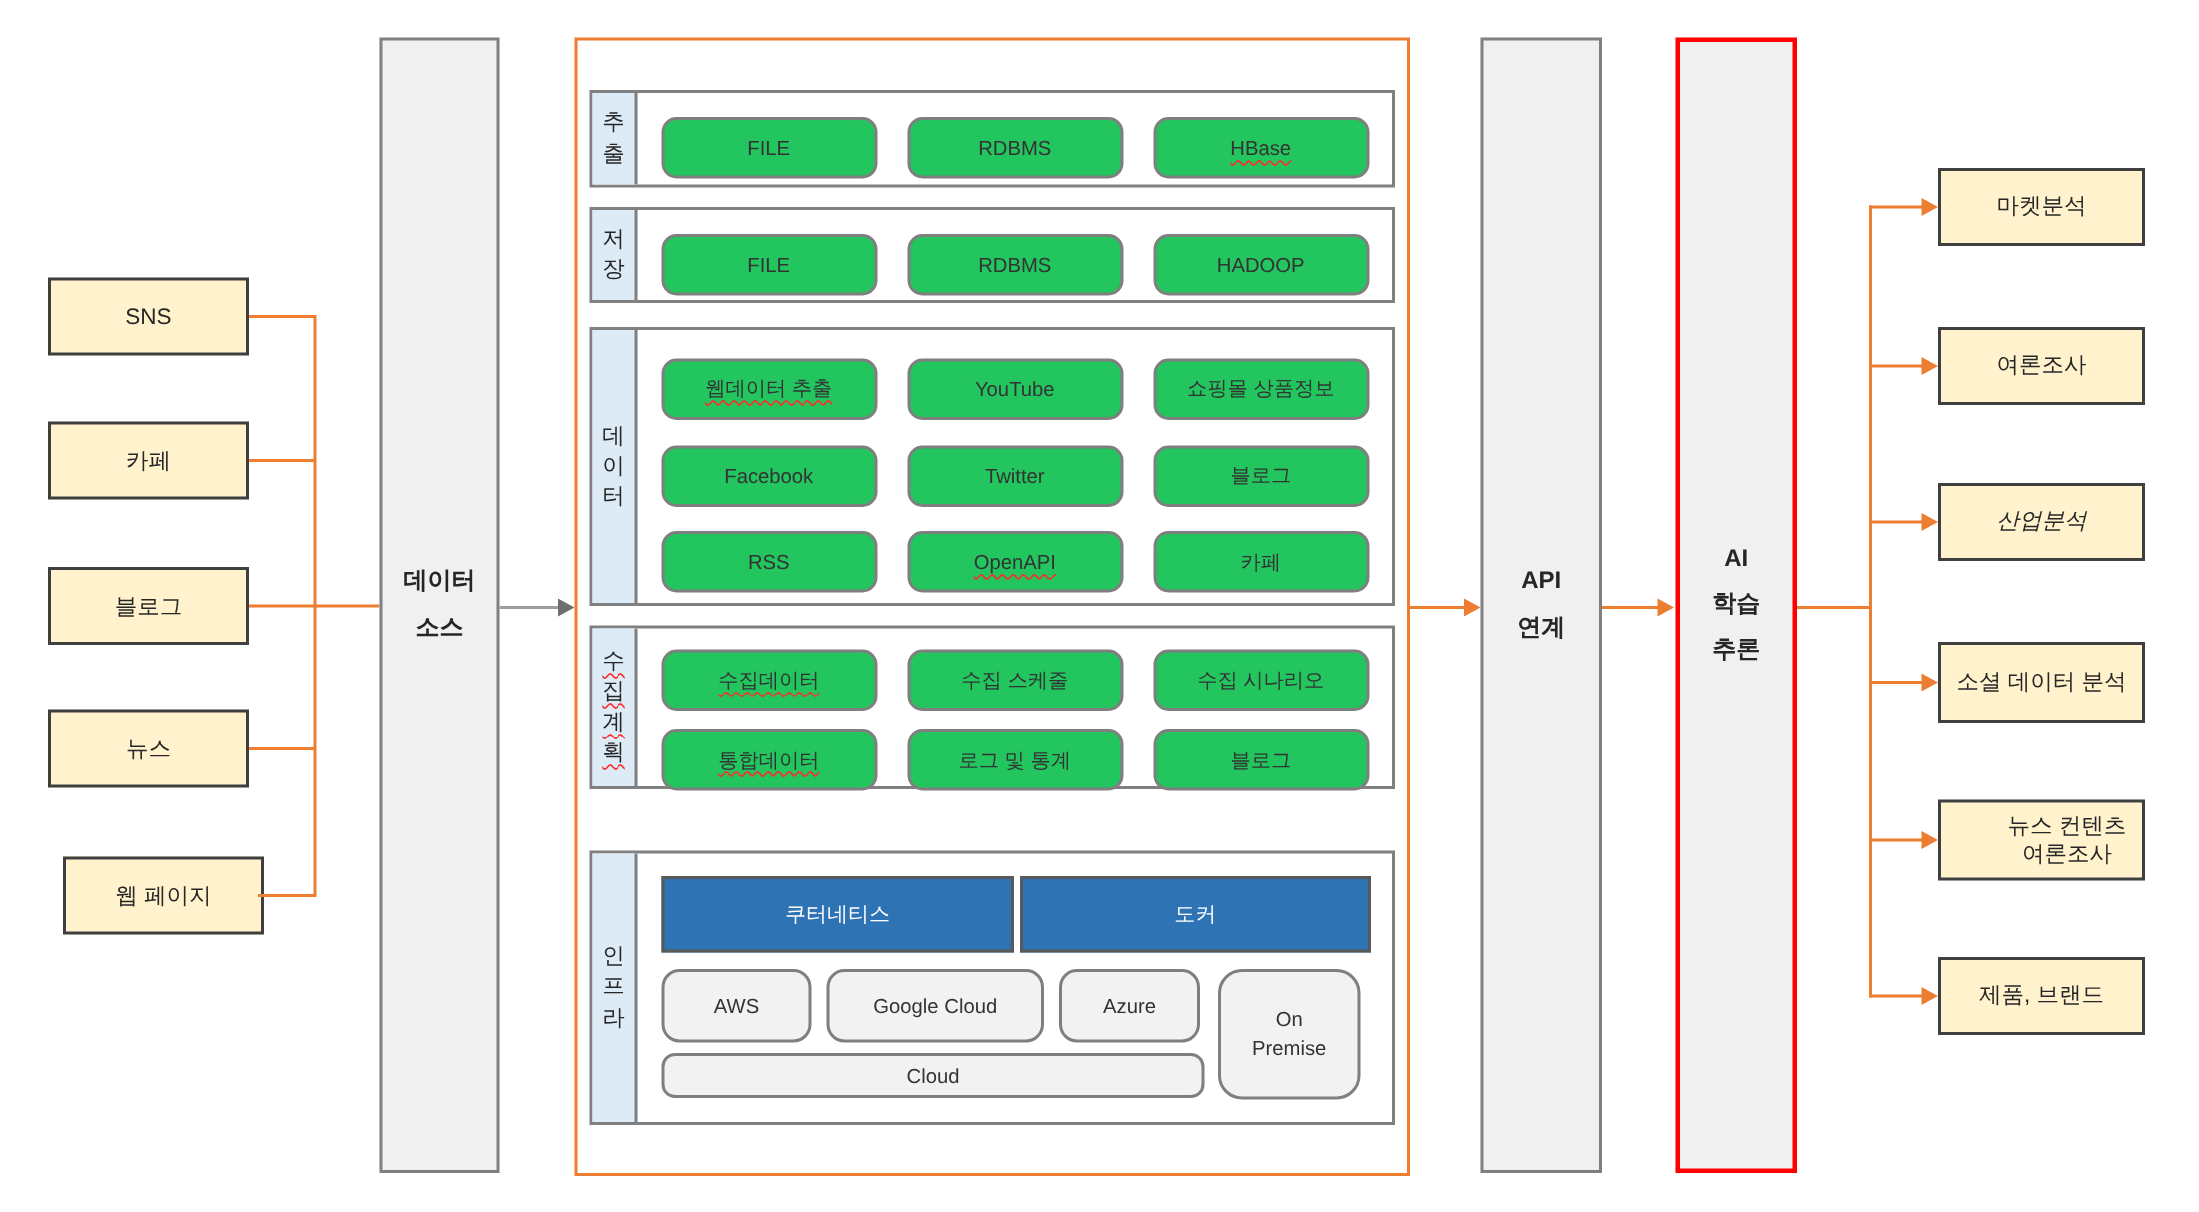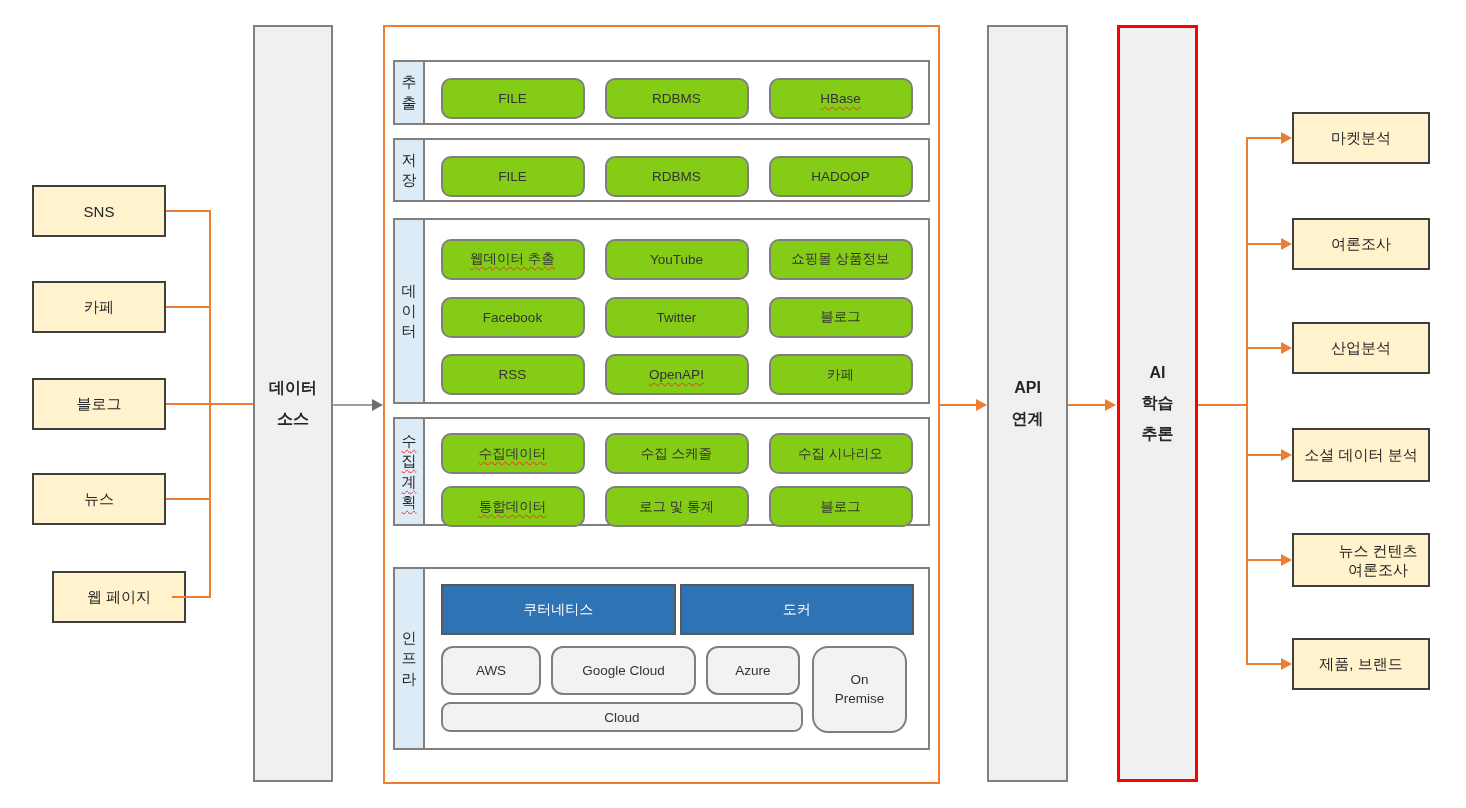--- a/index.html
+++ b/index.html
@@ -62,21 +62,21 @@
   .section-label span {
     display: block; width: 17px; font-size: 15px; line-height: 1.35;
     text-align: center; word-break: break-all; color: #262626;
   }
   .section-content {
     flex: 1; display: flex; flex-direction: column;
     justify-content: space-evenly; align-items: center; padding: 2px 0;
   }
   .btn-row { display: flex; gap: 20px; justify-content: center; }
   .pill {
-    width: 144px; height: 41px; background: #84cc16;
+    width: 144px; height: 41px; background: #22c55e;
     border: 2px solid #7F7F7F; border-radius: 10px;
     display: flex; align-items: center; justify-content: center;
     font-size: 13.5px; color: #333333; text-align: center; margin-top: 12px;
   }
   .wavy {
     text-decoration-line: underline; text-decoration-style: wavy;
     text-decoration-color: #FF2A2A; text-decoration-thickness: 1px;
     text-underline-offset: 3px;
   }
   
@@ -112,21 +112,21 @@
 </style>
 </head>
 <body>
 
 <div class="canvas">
 
   <div class="src-box" style="left:32px;top:185px;">SNS</div>
   <div class="src-box" style="left:32px;top:281px;">카페</div>
   <div class="src-box" style="left:32px;top:378px;">블로그</div>
   <div class="src-box" style="left:32px;top:473px;">뉴스</div>
-  <div class="src-box" style="left:52px;top:571px;">웹 페이지</div>
+  <div class="src-box" style="left:42px;top:571px;">웹 페이지</div>
 
   <div class="hline ln-orange" style="left:166px;top:210px;width:44px;"></div>
   <div class="hline ln-orange" style="left:166px;top:306px;width:44px;"></div>
   <div class="hline ln-orange" style="left:166px;top:403px;width:87px;"></div>
   <div class="hline ln-orange" style="left:166px;top:498px;width:44px;"></div>
   <div class="hline ln-orange" style="left:172px;top:596px;width:38px;"></div>
   <div class="vline ln-orange" style="left:209px;top:210px;height:388px;"></div>
 
   <div class="column" style="left:253px;">
     <div class="col-label">데이터
@@ -268,18 +268,18 @@
   <div class="arr" style="left:1281px;top:342px;"></div>
   <div class="hline ln-orange" style="left:1246px;top:454px;width:36px;"></div>
   <div class="arr" style="left:1281px;top:449px;"></div>
   <div class="hline ln-orange" style="left:1246px;top:559px;width:36px;"></div>
   <div class="arr" style="left:1281px;top:554px;"></div>
   <div class="hline ln-orange" style="left:1246px;top:663px;width:36px;"></div>
   <div class="arr" style="left:1281px;top:658px;"></div>
 
   <div class="out-box" style="top:112px;">마켓분석</div>
   <div class="out-box" style="top:218px;">여론조사</div>
-  <div class="out-box" style="top:322px;">산업분석</div>
+  <div class="out-box" style="top:322px;font-style:italic;">산업분석</div>
   <div class="out-box" style="top:428px;height:54px;">소셜 데이터 분석</div>
   <div class="out-box" style="top:533px;height:54px;padding-left:42px;">뉴스 컨텐츠 여론조사</div>
   <div class="out-box" style="top:638px;">제품, 브랜드</div>
 
 </div>
 
 </body></html>

